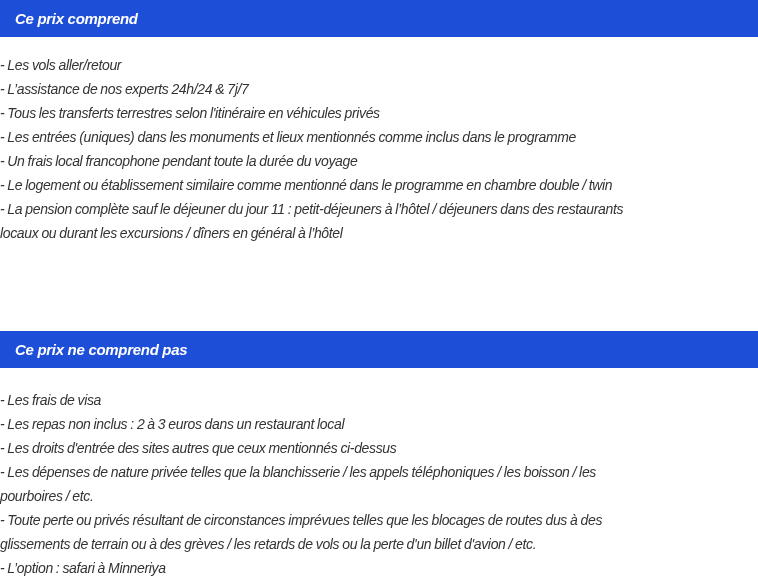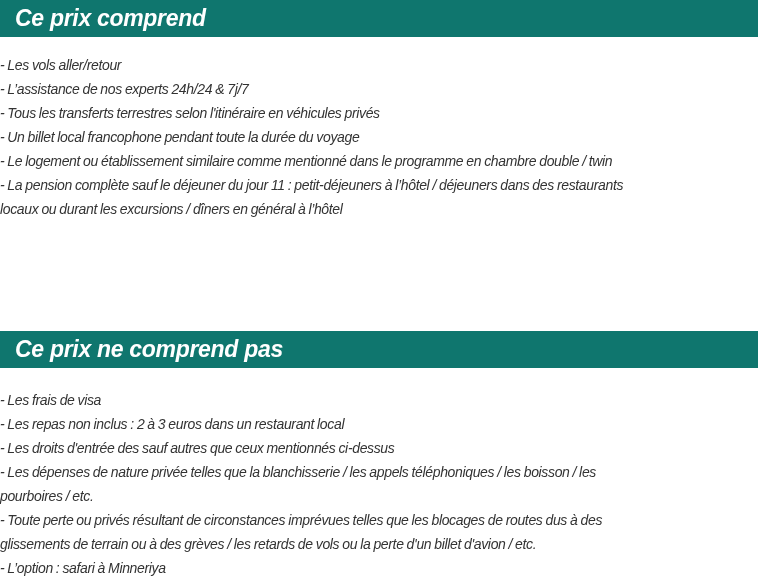--- a/index.html
+++ b/index.html
@@ -1,21 +1,21 @@
 <!DOCTYPE html>
 <html><head>
 <meta charset="utf-8">
 <style>
   html, body { margin:0; padding:0; background:#ffffff; }
   body { width:758px; height:580px; overflow:hidden; position:relative;
          font-family:"Liberation Sans", "DejaVu Sans", sans-serif; }
   .section-header {
     position:absolute; left:0; width:758px; height:37px;
-    background:#0f766e; color:#ffffff;
-    font-style:italic; font-weight:bold; font-size:23px;
+    background:#1d4ed8; color:#ffffff;
+    font-style:italic; font-weight:bold; font-size:15px;
     line-height:37px; box-sizing:border-box; padding-left:15px;
     letter-spacing:-0.3px;
   }
   .list { position:absolute; left:0; width:650px; margin:0; padding:0; list-style:none; }
   .list li {
     font-style:italic; font-size:14px; color:#333333;
     line-height:24px; letter-spacing:-0.35px; word-spacing:-0.5px;
     white-space:normal;
   }
   #h1 { top:0; }
@@ -24,26 +24,27 @@
   #l2 { top:376px;margin-top:12px; }
 </style>
 </head>
 <body>
 
 <div id="h1" class="section-header">Ce prix comprend</div>
 <ul id="l1" class="list">
   <li>- Les vols aller/retour</li>
   <li>- L’assistance de nos experts 24h/24 &amp; 7j/7</li>
   <li>- Tous les transferts terrestres selon l'itinéraire en véhicules privés</li>
-  <li>- Un billet local francophone pendant toute la durée du voyage</li>
+  <li>- Les entrées (uniques) dans les monuments et lieux mentionnés comme inclus dans le programme</li>
+  <li>- Un frais local francophone pendant toute la durée du voyage</li>
   <li>- Le logement ou établissement similaire comme mentionné dans le programme en chambre double / twin</li>
   <li>- La pension complète sauf le déjeuner du jour 11 : petit-déjeuners à l’hôtel / déjeuners dans des restaurants locaux ou durant les excursions / dîners en général à l’hôtel</li>
 </ul>
 
 <div id="h2" class="section-header">Ce prix ne comprend pas</div>
 <ul id="l2" class="list">
   <li>- Les frais de visa</li>
   <li>- Les repas non inclus : 2 à 3 euros dans un restaurant local</li>
-  <li>- Les droits d'entrée des sauf autres que ceux mentionnés ci-dessus</li>
+  <li>- Les droits d'entrée des sites autres que ceux mentionnés ci-dessus</li>
   <li>- Les dépenses de nature privée telles que la blanchisserie / les appels téléphoniques / les boisson / les pourboires / etc.</li>
   <li>- Toute perte ou privés résultant de circonstances imprévues telles que les blocages de routes dus à des glissements de terrain ou à des grèves / les retards de vols ou la perte d'un billet d'avion / etc.</li>
   <li>- L’option : safari à Minneriya</li>
 </ul>
 
 </body></html>

